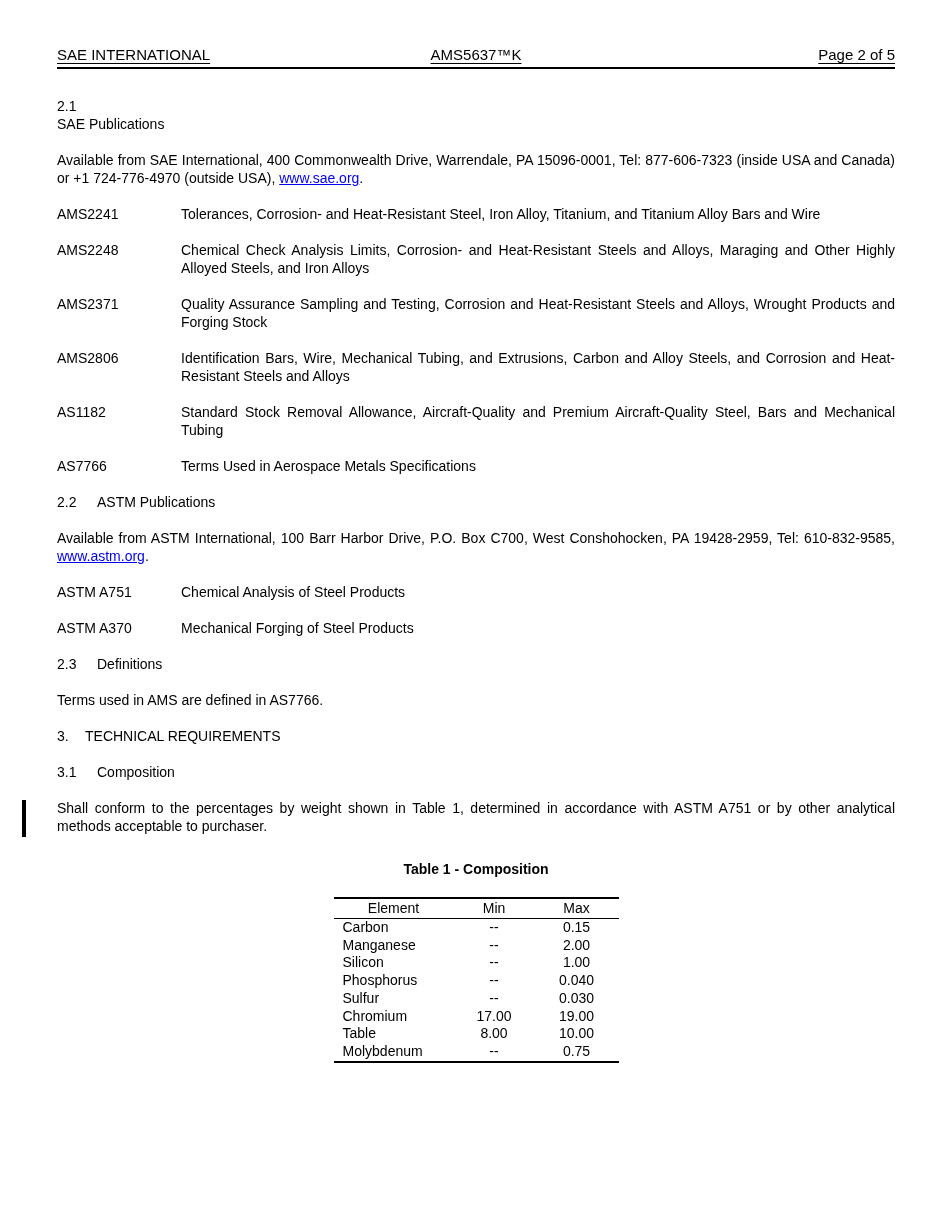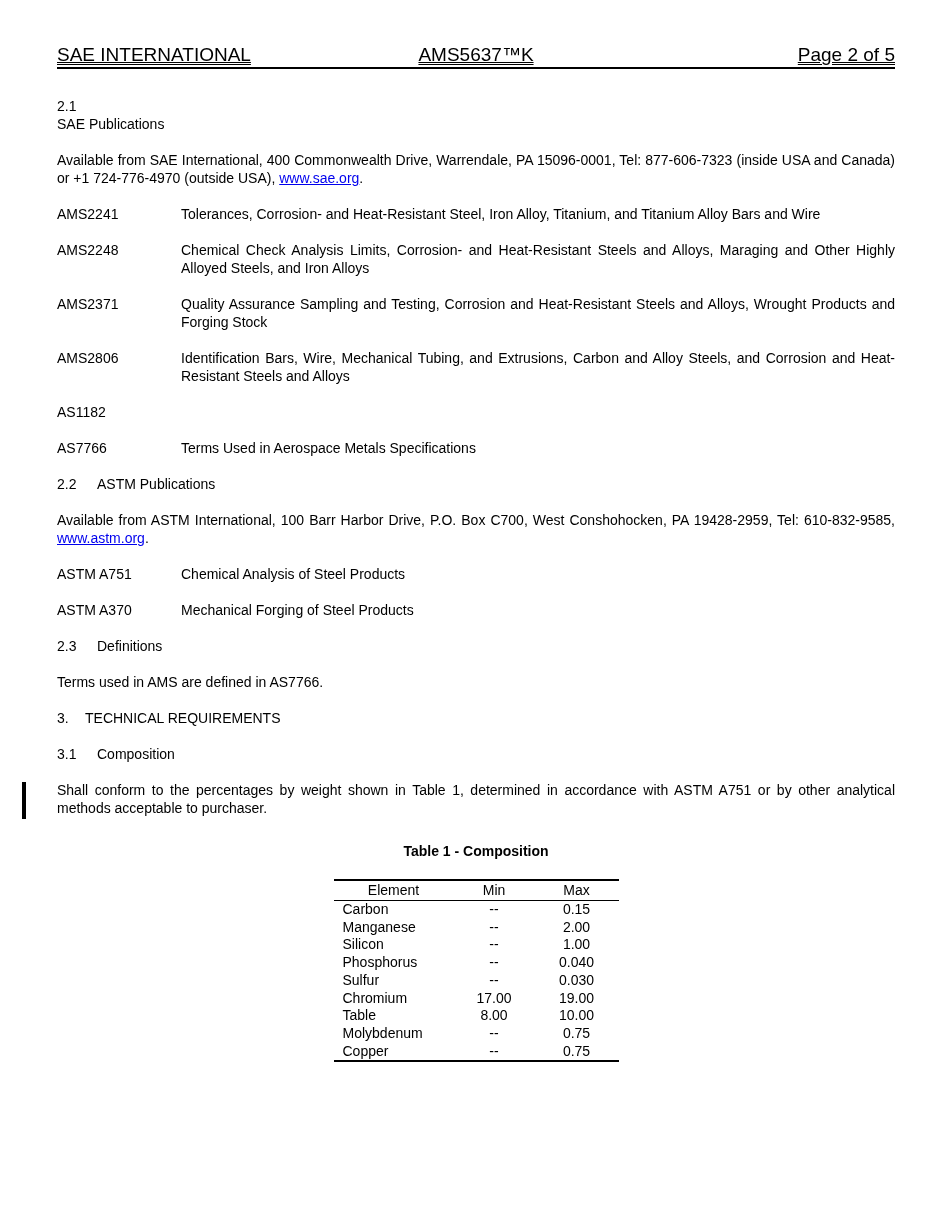--- a/index.html
+++ b/index.html
@@ -17,23 +17,22 @@
     width: 950px; height: 1230px;
     padding: 46px 55px 0 57px;
     overflow: hidden;
   }
 
   
   .doc-header {
     display: grid;
     grid-template-columns: 1fr auto 1fr;
     align-items: baseline;
-    font-size: 19px;
+    font-size: 15px;
     line-height: 18px;
-    text-decoration: underline;
   }
   .doc-header .h-left  { text-align: left; }
   .doc-header .h-center{ text-align: center; }
   .doc-header .h-right { text-align: right; }
   .doc-header span { text-decoration: underline; text-underline-offset: 3px; }
   .header-rule { border-bottom: 2px solid #000; margin-top: 3px; }
 
   
   .sec { display: flex; margin-top: 18px; }
   .sec .num { flex: none; width: 40px; }
@@ -110,20 +109,21 @@
   <div class="ref">
     <span class="code">AMS2371</span>
     <span class="desc">Quality Assurance Sampling and Testing, Corrosion and Heat-Resistant Steels and Alloys, Wrought Products and Forging Stock</span>
   </div>
   <div class="ref">
     <span class="code">AMS2806</span>
     <span class="desc">Identification Bars, Wire, Mechanical Tubing, and Extrusions, Carbon and Alloy Steels, and Corrosion and Heat-Resistant Steels and Alloys</span>
   </div>
   <div class="ref">
     <span class="code">AS1182</span>
+    <span class="desc">Standard Stock Removal Allowance, Aircraft-Quality and Premium Aircraft-Quality Steel, Bars and Mechanical Tubing</span>
   </div>
   <div class="ref">
     <span class="code">AS7766</span>
     <span class="desc">Terms Used in Aerospace Metals Specifications</span>
   </div>
 
   <div class="sec">
     <span class="num">2.2</span>
     <span class="title">ASTM Publications</span>
   </div>
@@ -210,21 +210,16 @@
       <tr>
         <td class="col-element">Table</td>
         <td class="col-min">8.00</td>
         <td class="col-max">10.00</td>
       </tr>
       <tr>
         <td class="col-element">Molybdenum</td>
         <td class="col-min">--</td>
         <td class="col-max">0.75</td>
       </tr>
-      <tr>
-        <td class="col-element">Copper</td>
-        <td class="col-min">--</td>
-        <td class="col-max">0.75</td>
-      </tr>
     </tbody>
   </table>
 
 </div>
 
 </body></html>

